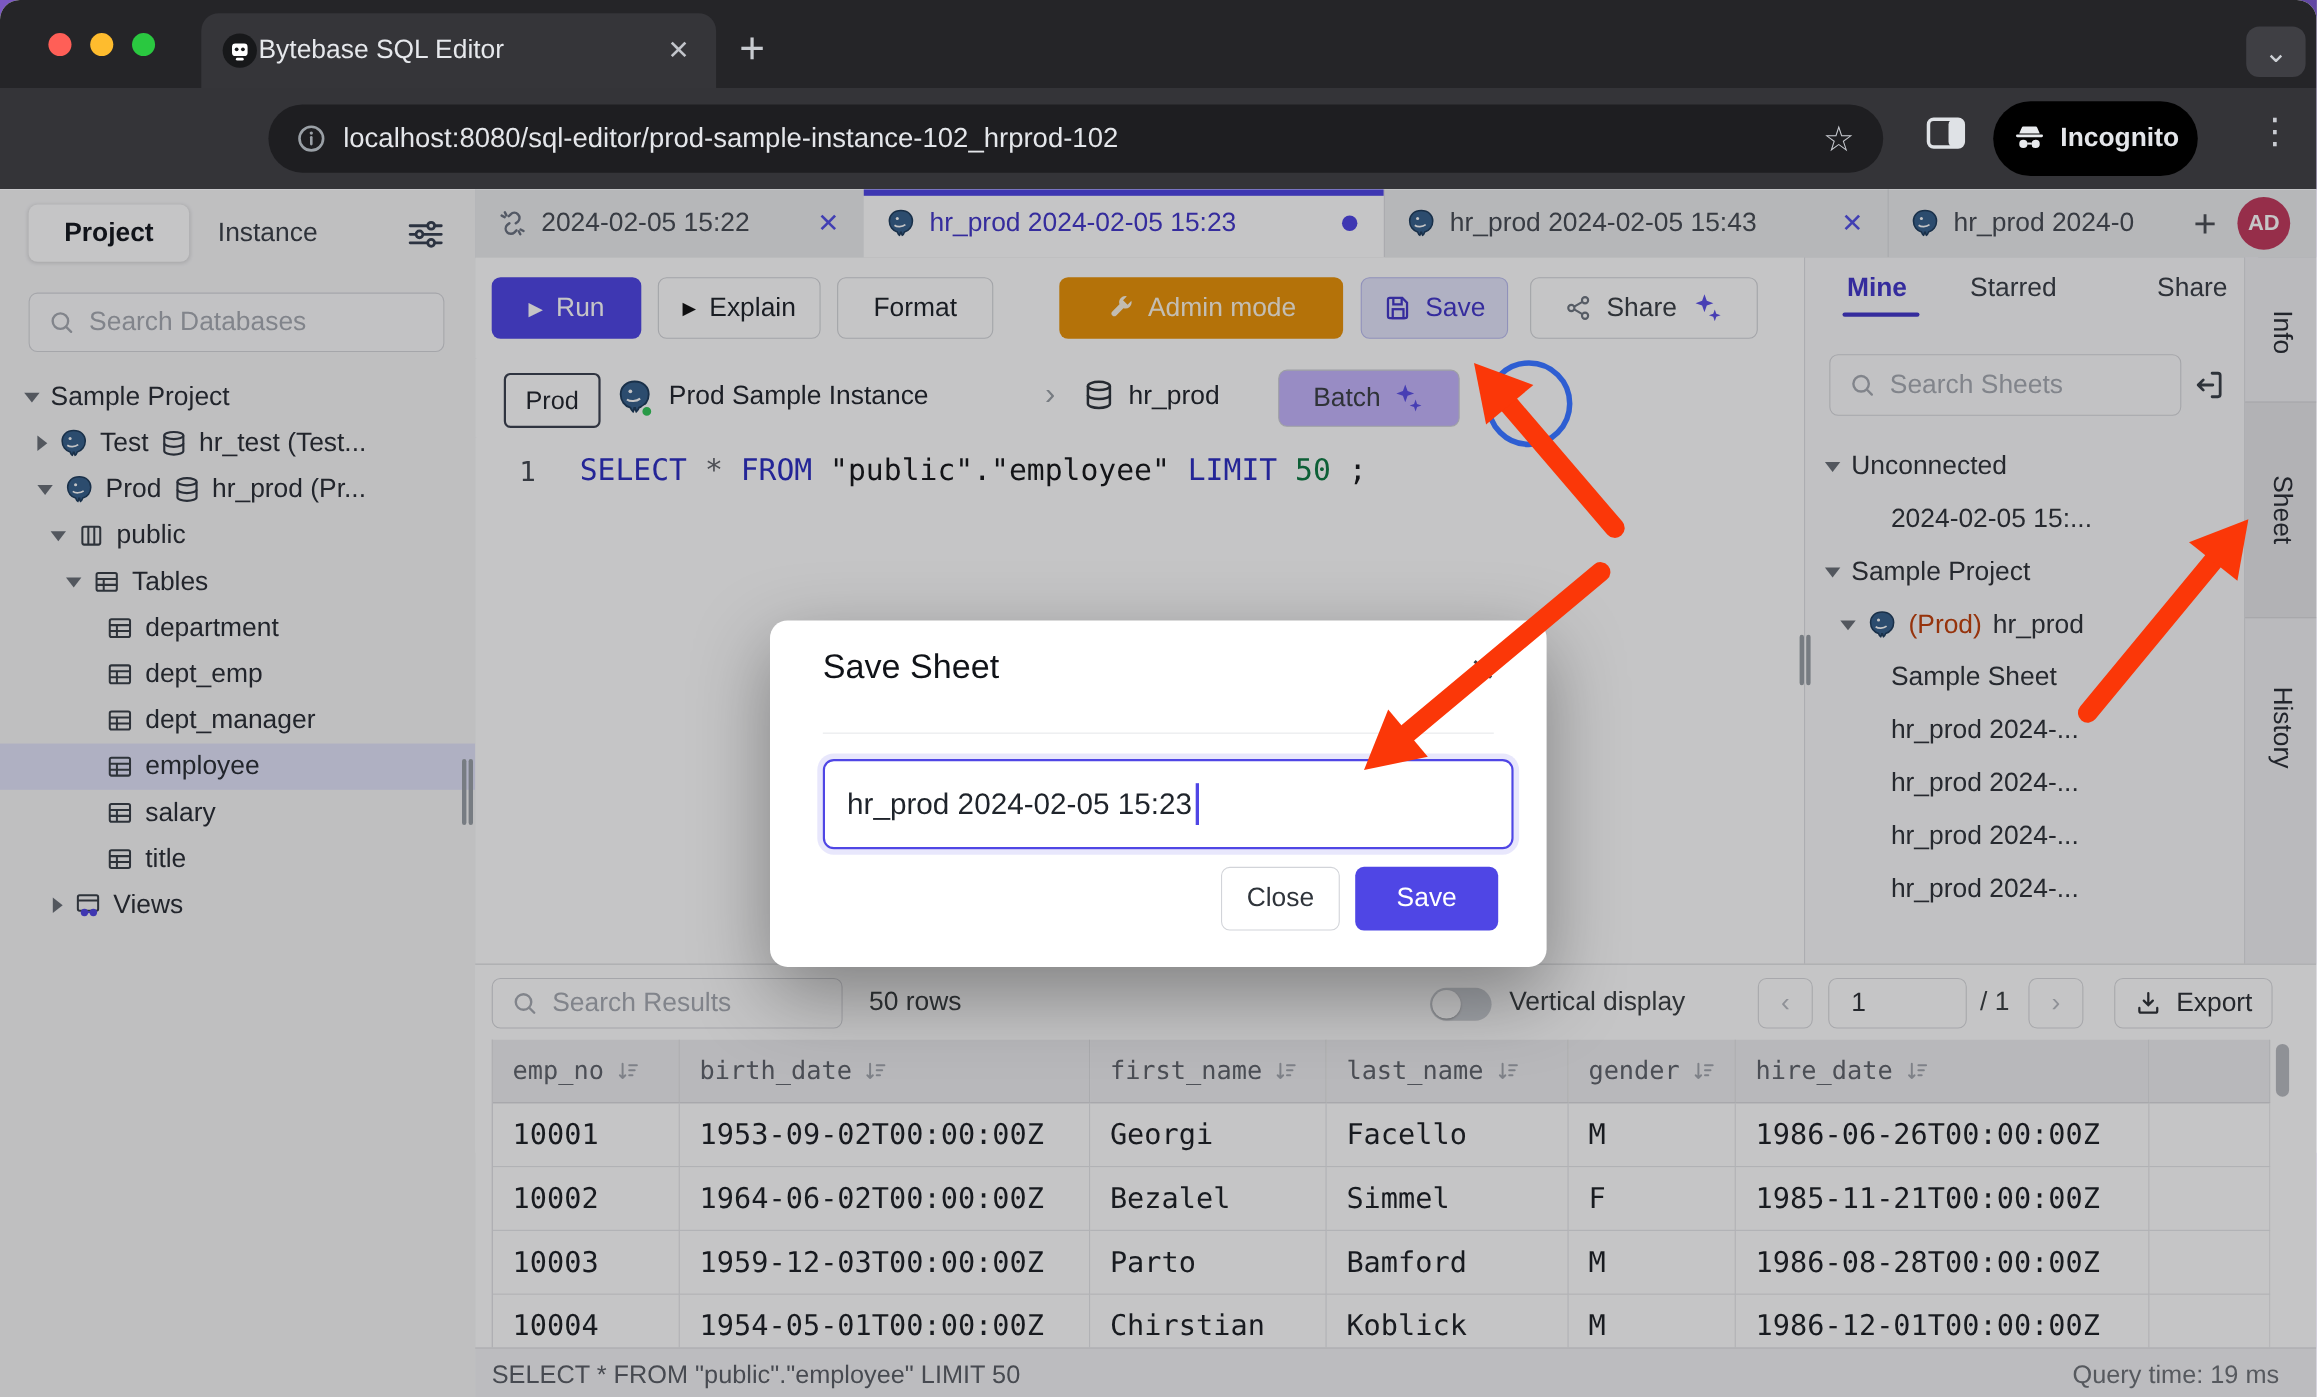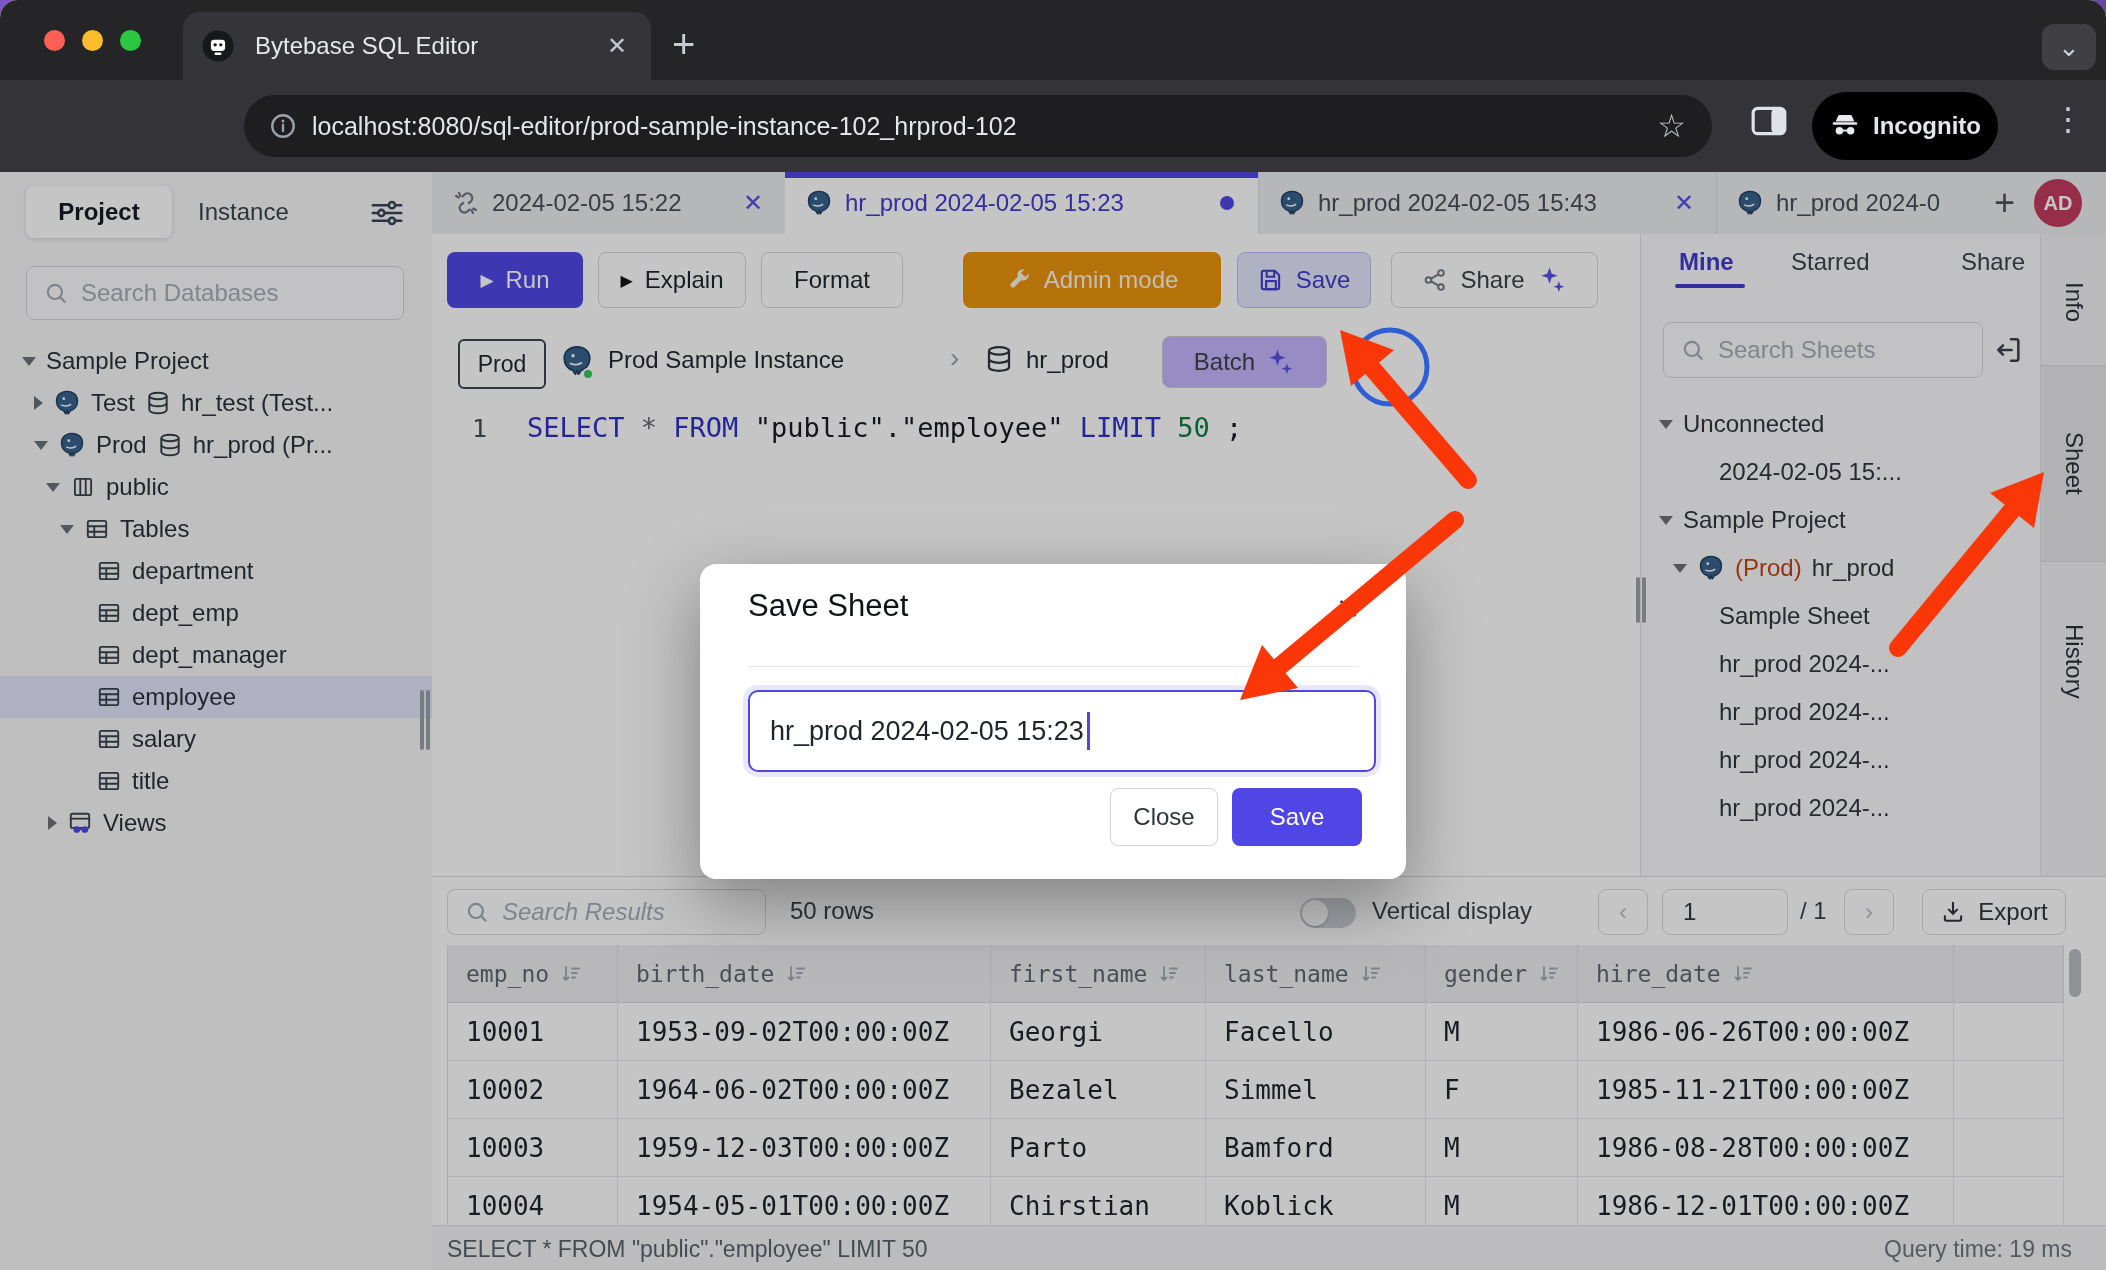--- a/index.html
+++ b/index.html
@@ -6,21 +6,21 @@
     font-family:"Liberation Sans",sans-serif;-webkit-font-smoothing:antialiased;}
   .abs{position:absolute;box-sizing:border-box;}
   .flex{display:flex;align-items:center;}
   .mono{font-family:"DejaVu Sans Mono",monospace;}
   .nowrap{white-space:nowrap;}
   .window{position:absolute;left:0;top:0;width:2106px;height:1270px;border-radius:18px 18px 0 0;overflow:hidden;background:#fff;}
   
   .titlebar{position:absolute;left:0;top:0;width:2106px;height:80px;background:#252528;}
   .tl{position:absolute;top:30px;width:21px;height:21px;border-radius:50%;}
   .chrome-tab{position:absolute;left:183px;top:12px;width:468px;height:68px;background:#353539;border-radius:16px 16px 0 0;display:flex;align-items:center;}
-  .chrome-tab .title{color:#e6e8ec;font-size:24px;margin-left:20px;}
+  .chrome-tab .title{color:#e6e8ec;font-size:24px;}
   .chrome-tab .close{margin-left:auto;margin-right:24px;color:#c2c5cb;font-size:24px;}
   .newtab{position:absolute;left:672px;top:22px;color:#c8cbd0;font-size:40px;font-weight:300;}
   .win-menu{position:absolute;left:2042px;top:24px;width:54px;height:46px;background:#3f3f44;border-radius:12px;display:flex;align-items:center;justify-content:center;color:#ced1d6;font-size:26px;}
   .navbar{position:absolute;left:0;top:80px;width:2106px;height:92px;background:#343438;}
   .navicon{position:absolute;top:106px;font-size:34px;color:#c9ccd2;}
   .urlpill{position:absolute;left:244px;top:95px;width:1468px;height:62px;background:#1e1e21;border-radius:31px;display:flex;align-items:center;}
   .url{color:#e4e6ea;font-size:25px;margin-left:14px;}
   .star{margin-left:auto;margin-right:26px;color:#c9ccd2;font-size:32px;}
   .incog{position:absolute;left:1812px;top:92px;width:186px;height:68px;background:#000000;border-radius:34px;display:flex;align-items:center;justify-content:center;gap:12px;color:#e4e6ea;font-size:24px;font-weight:bold;}
   
@@ -506,21 +506,21 @@
 
     <div class="rail">
       <div class="vtab" style="top:6px;height:124px;">Info</div>
       <div class="vtab" style="top:131px;height:195px;background:#e6e6e9;border-top:1px solid #d7d8db;border-bottom:1px solid #d7d8db;">Sheet</div>
       <div class="vtab" style="top:327px;height:200px;">History</div>
     </div>
     <span class="handle" style="left:1636px;top:405px;height:46px;z-index:2;"></span>
     <span class="handle" style="left:1642px;top:405px;height:46px;z-index:2;"></span>
 
     <div class="results">
-      <div class="searchbox abs" style="left:15px;top:12px;width:319px;height:46px;background:#fff;font-style:italic;">
+      <div class="searchbox abs" style="left:15px;top:12px;width:319px;height:46px;background:#fff;">
         <span>
             <svg width="26" height="26" viewBox="0 0 24 24" fill="none" stroke="#a7abb2" stroke-width="2">
               <circle cx="11" cy="11" r="6.5"></circle>
               <path d="M15.8 15.8L20 20" stroke-linecap="round"></path>
             </svg>
           </span>
         <span>Search Results</span>
       </div>
       <span class="abs" style="left:358px;top:20px;font-size:24px;color:#3c4043;">50 rows</span>
       <span class="abs" style="left:868px;top:21px;width:56px;height:30px;border-radius:15px;background:#cdd0d5;">

